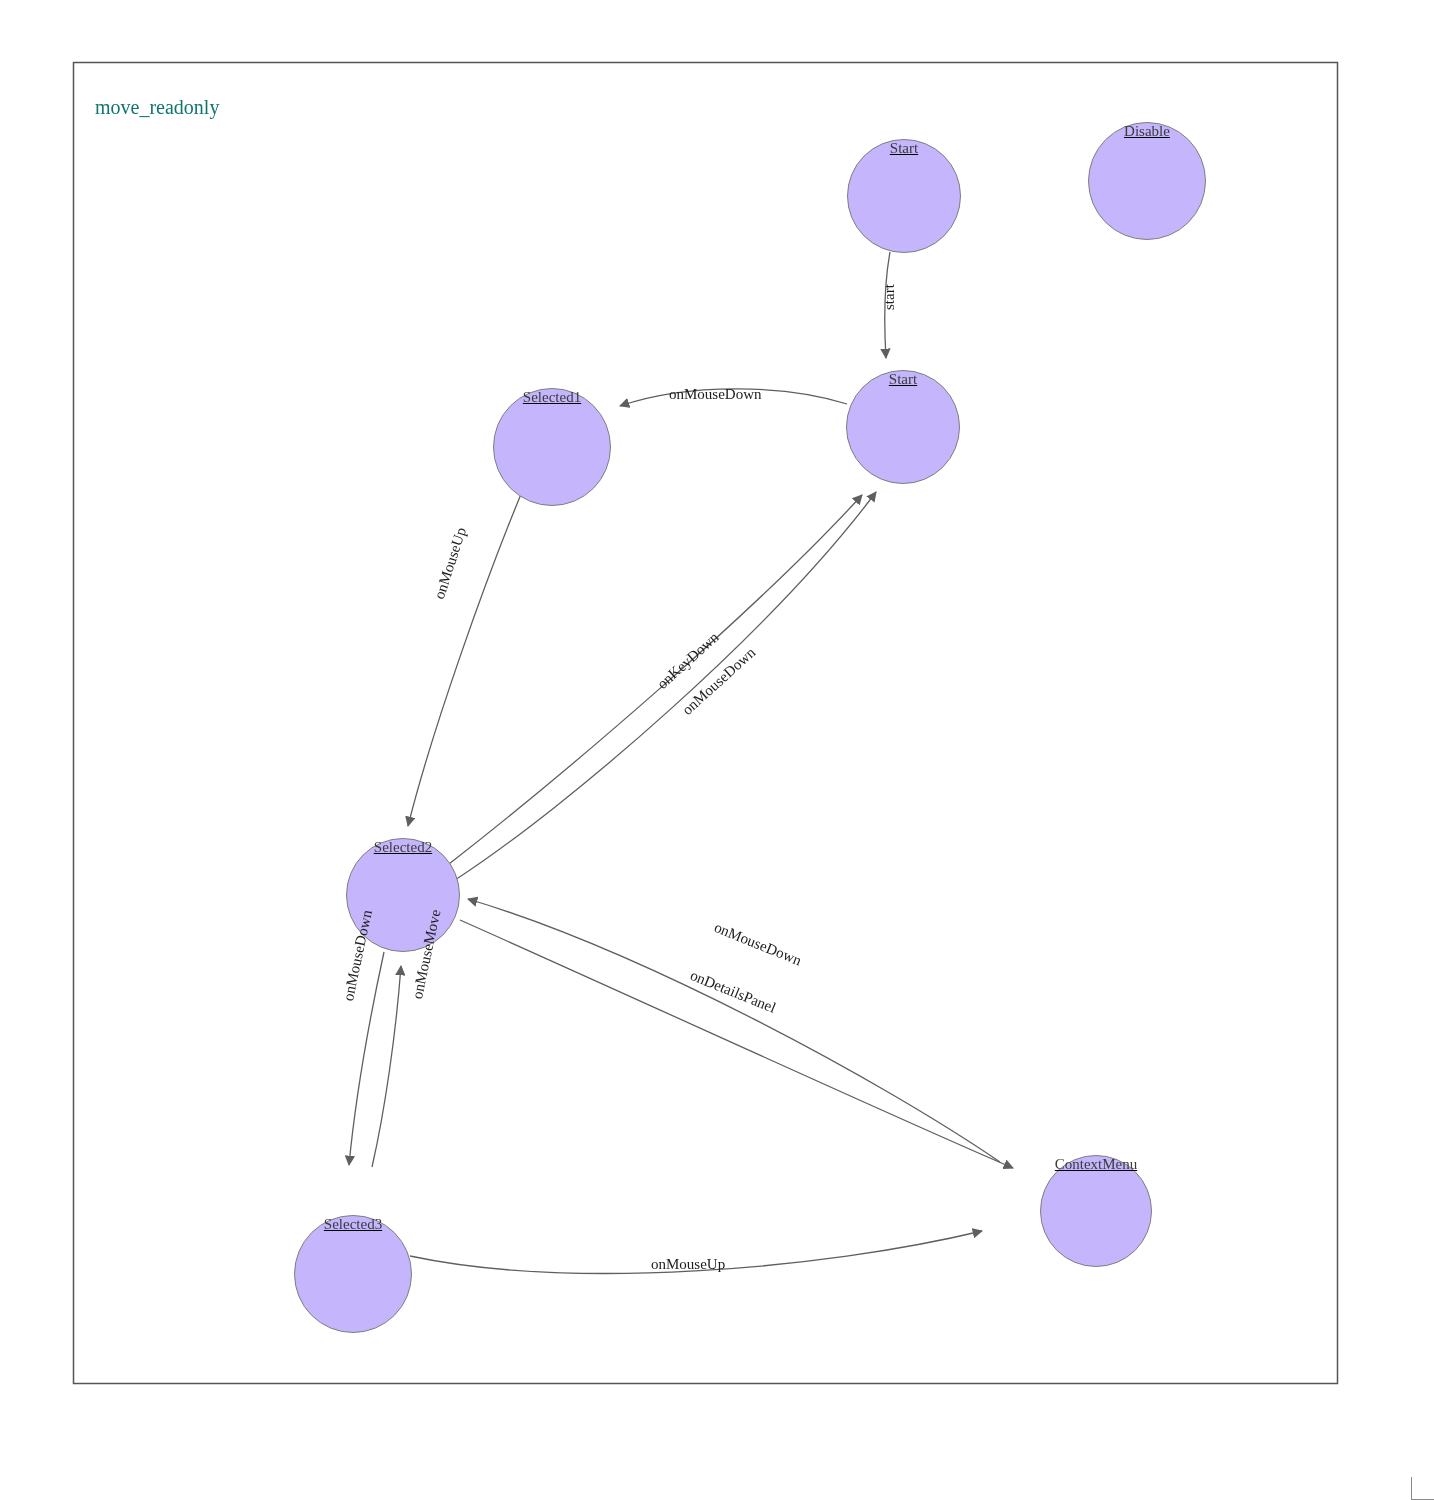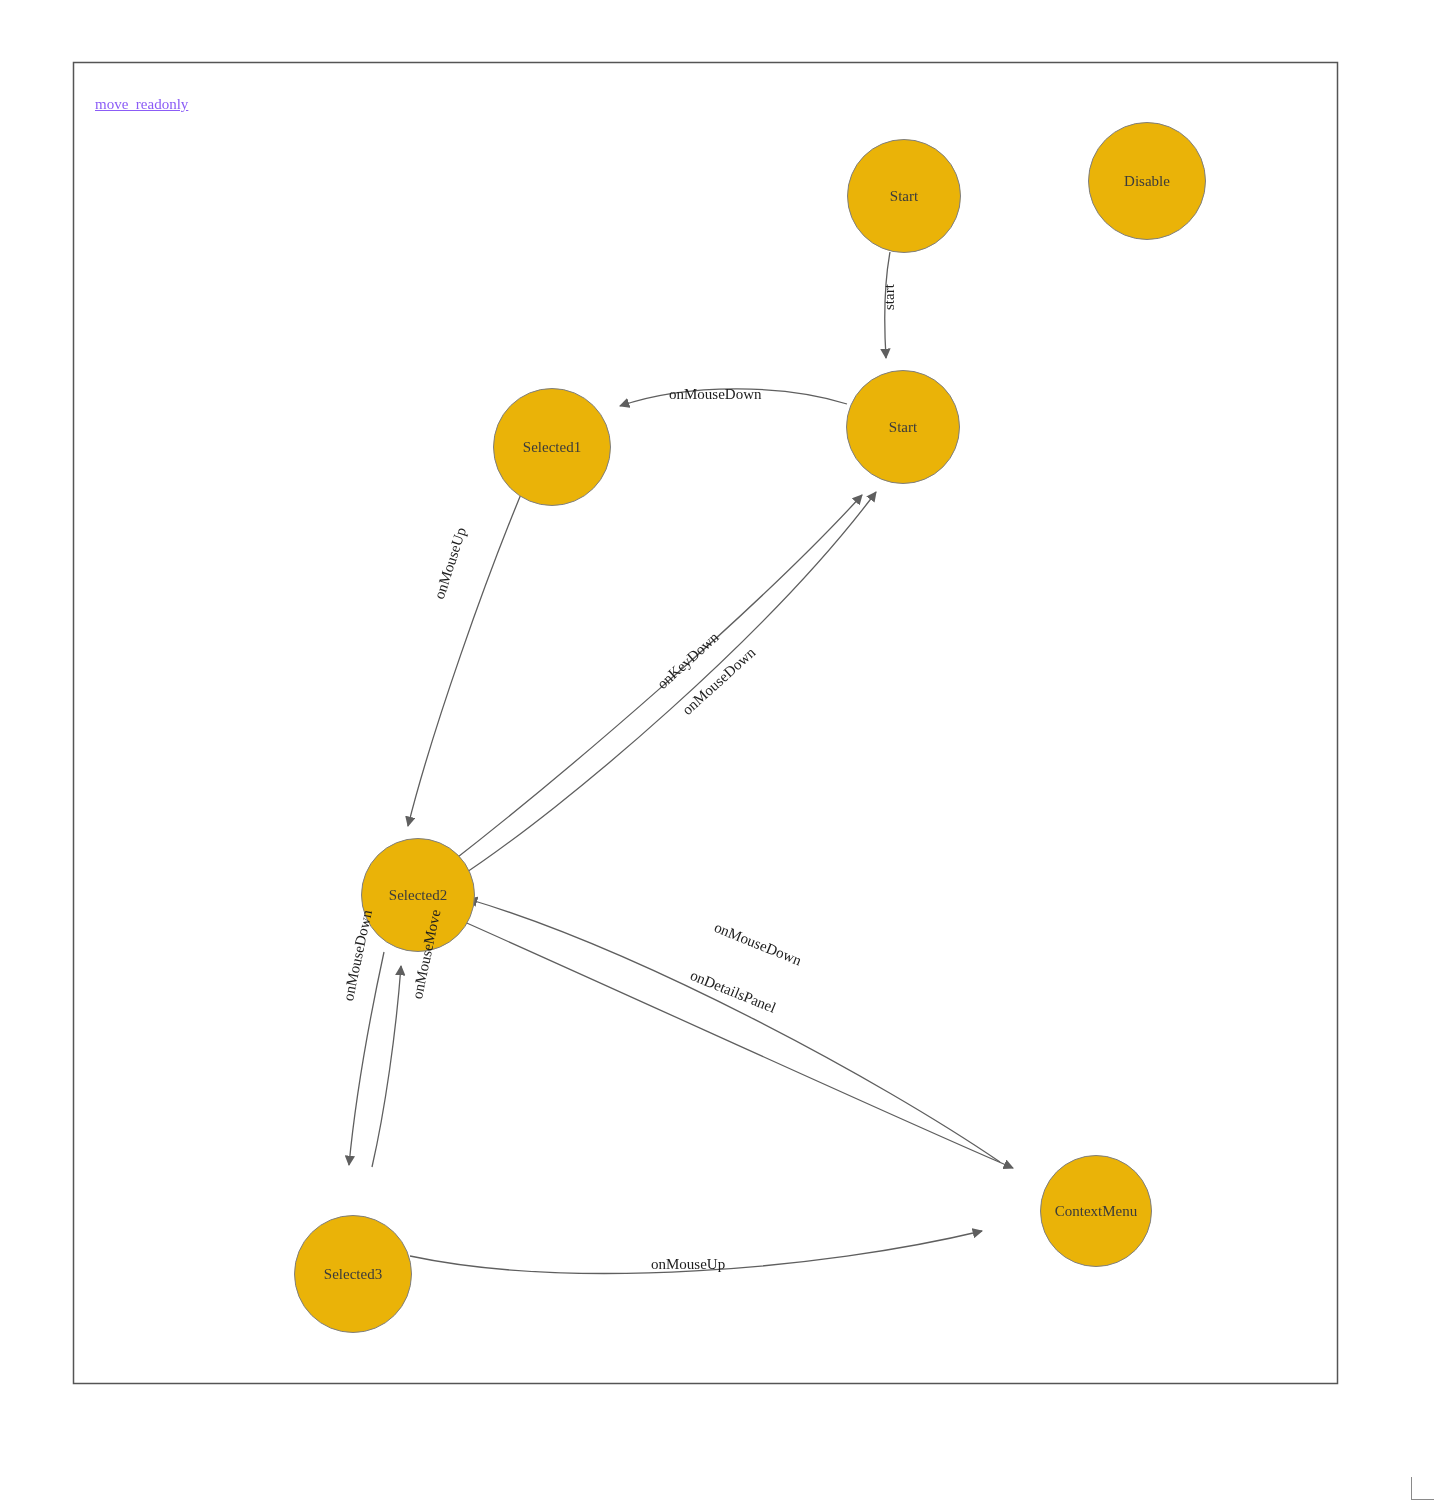--- a/index.html
+++ b/index.html
@@ -17,34 +17,34 @@
   #canvas {
     position: absolute;
     left: 0;
     top: 0;
     width: 1434px;
     height: 1500px;
   }
   .cluster-label {
     position: absolute;
     font-family: "Liberation Serif", serif;
-    font-size: 15px;
-    color: #8b5cf6;
+    font-size: 20px;
+    color: #0f766e;
     white-space: nowrap;
-    text-decoration: underline;
   }
   .node {
     position: absolute;
     border-radius: 50%;
-    background: #eab308;
+    background: #c4b5fd;
     border: 1.4px solid #7f7f7f;
     box-sizing: border-box;
     display: flex;
-    align-items: center;
+    align-items: flex-start;
     justify-content: center;
+    text-decoration: underline;
   }
   .node-label {
     font-family: "Liberation Serif", serif;
     font-size: 15px;
     color: #3b3b3b;
     text-align: center;
     white-space: nowrap;
     pointer-events: none;
   }
   .edge-label {
@@ -111,21 +111,21 @@
 </div>
 
 <div class="node" style="left:846px; top:370px; width:114px; height:114px;">
   <span class="node-label">Start</span>
 </div>
 
 <div class="node" style="left:493px; top:388px; width:118px; height:118px;">
   <span class="node-label">Selected1</span>
 </div>
 
-<div class="node" style="left:361px; top:838px; width:114px; height:114px;">
+<div class="node" style="left:346px; top:838px; width:114px; height:114px;">
   <span class="node-label">Selected2</span>
 </div>
 
 <div class="node" style="left:294px; top:1215px; width:118px; height:118px;">
   <span class="node-label">Selected3</span>
 </div>
 
 <div class="node" style="left:1040px; top:1155px; width:112px; height:112px;">
   <span class="node-label">ContextMenu</span>
 </div>

